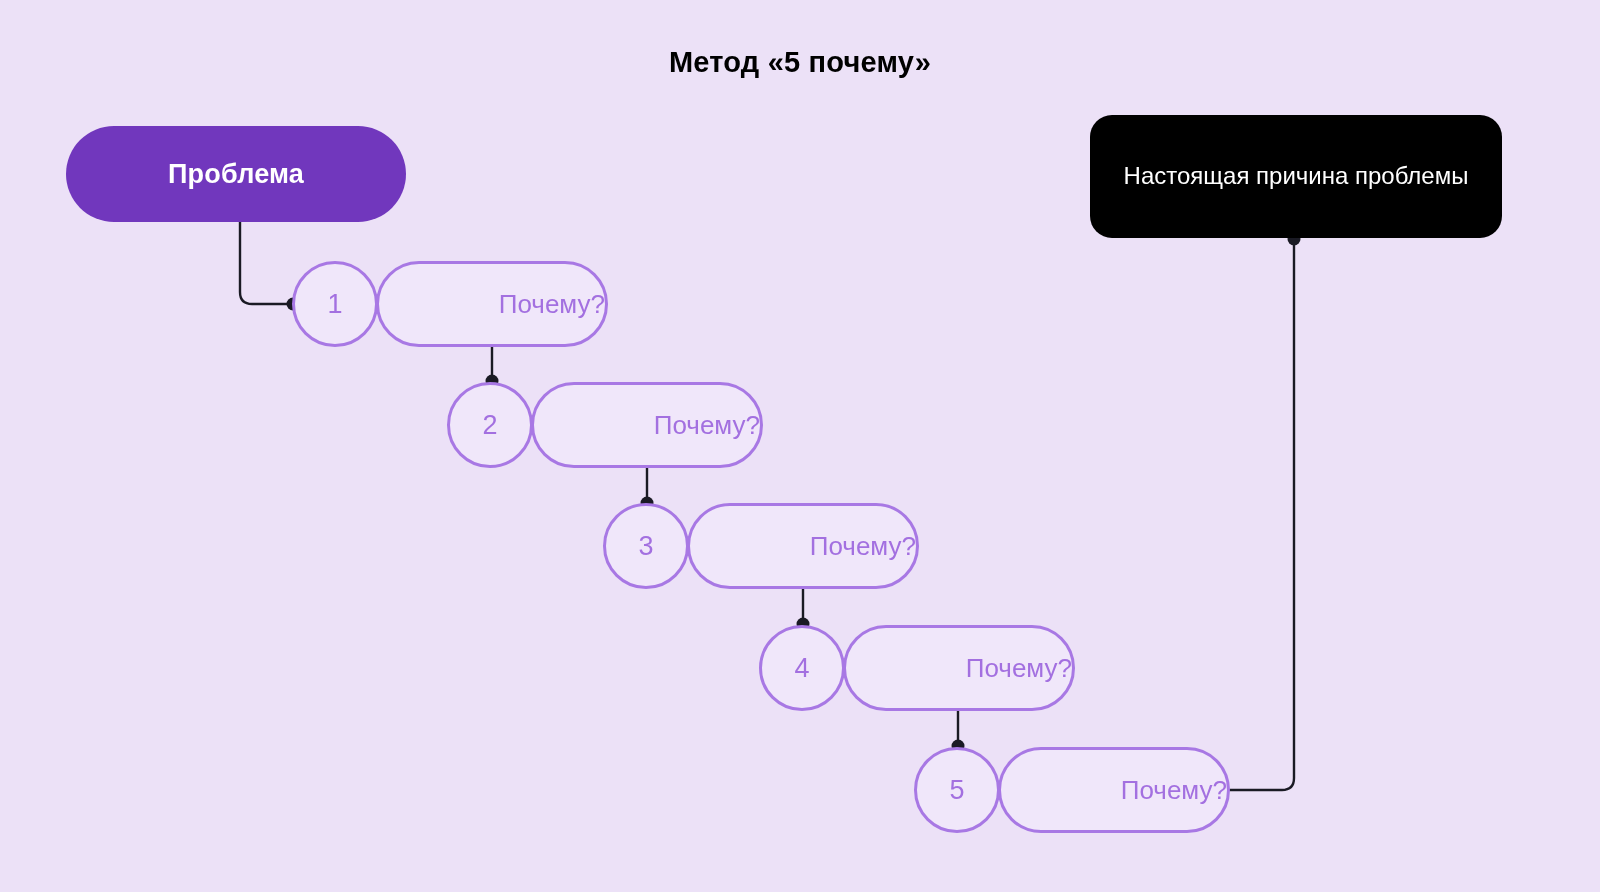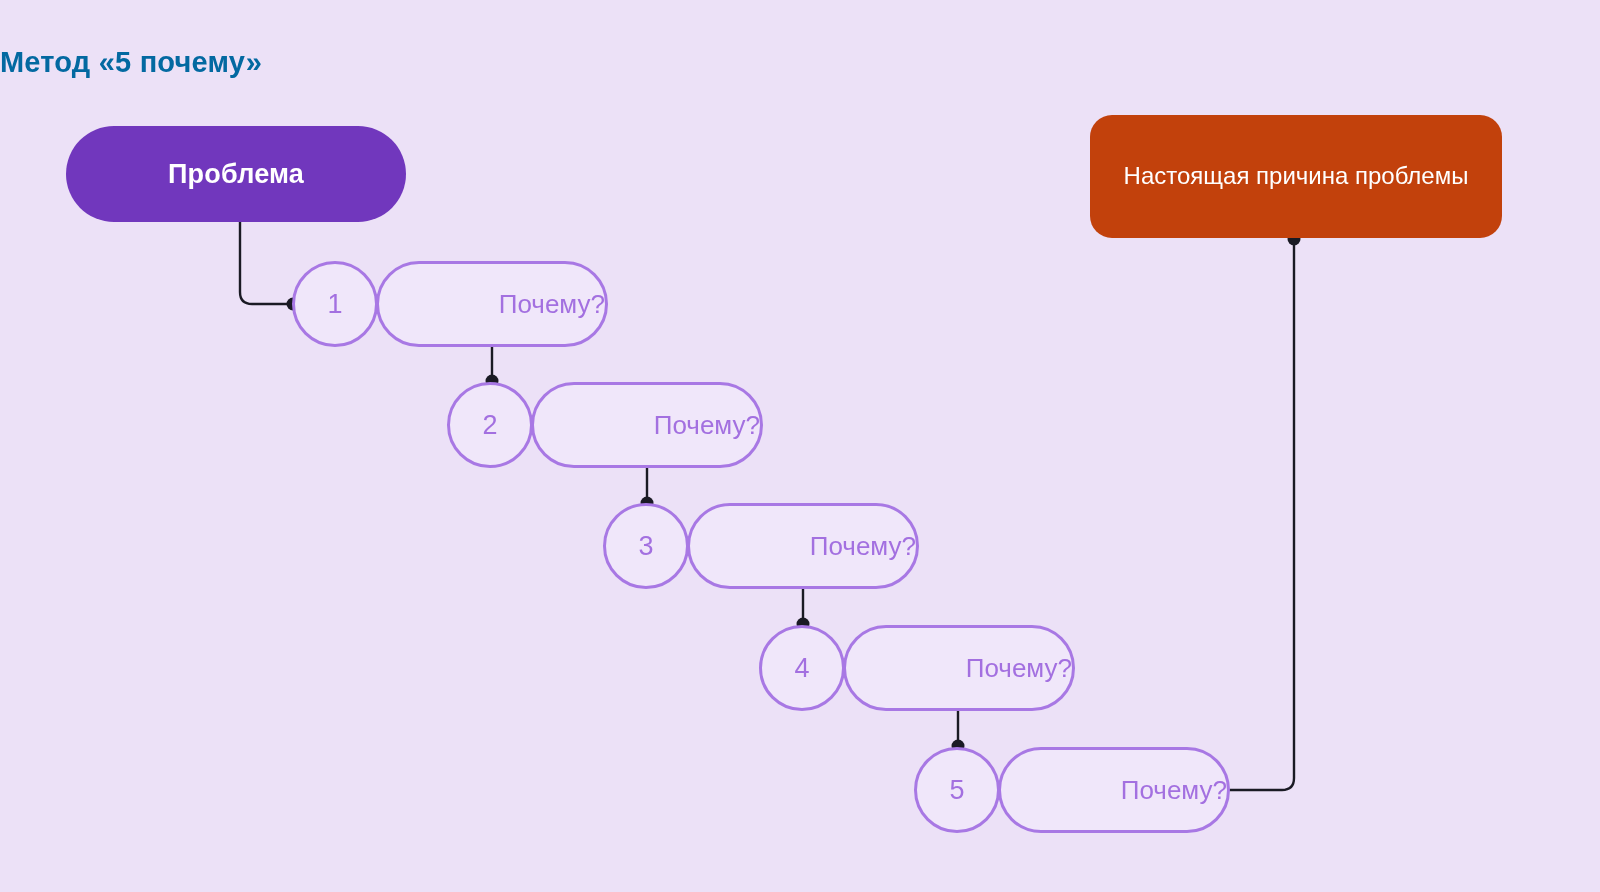--- a/index.html
+++ b/index.html
@@ -18,25 +18,25 @@
     width: 1600px;
     height: 892px;
     background: #ece1f7;
   }
   
   #title {
     position: absolute;
     left: 0;
     top: 46px;
     width: 1600px;
-    text-align: left;
+    text-align: center;
     font-size: 29px;
     font-weight: 700;
     letter-spacing: 0.2px;
-    color: #0369a1;
+    color: #000000;
     white-space: pre;
   }
   
   #wires {
     position: absolute;
     left: 0;
     top: 0;
     width: 1600px;
     height: 892px;
     pointer-events: none;
@@ -60,21 +60,21 @@
     border-radius: 48px;
     font-size: 27px;
     font-weight: 700;
     letter-spacing: 0.2px;
   }
   #root-cause-box {
     left: 1090px;
     top: 115px;
     width: 412px;
     height: 123px;
-    background: #c2410c;
+    background: #000000;
     border-radius: 22px;
     font-size: 24px;
     font-weight: 400;
     line-height: 1.42;
     padding: 0 22px;
   }
   
   .step {
     position: absolute;
     height: 86px;

